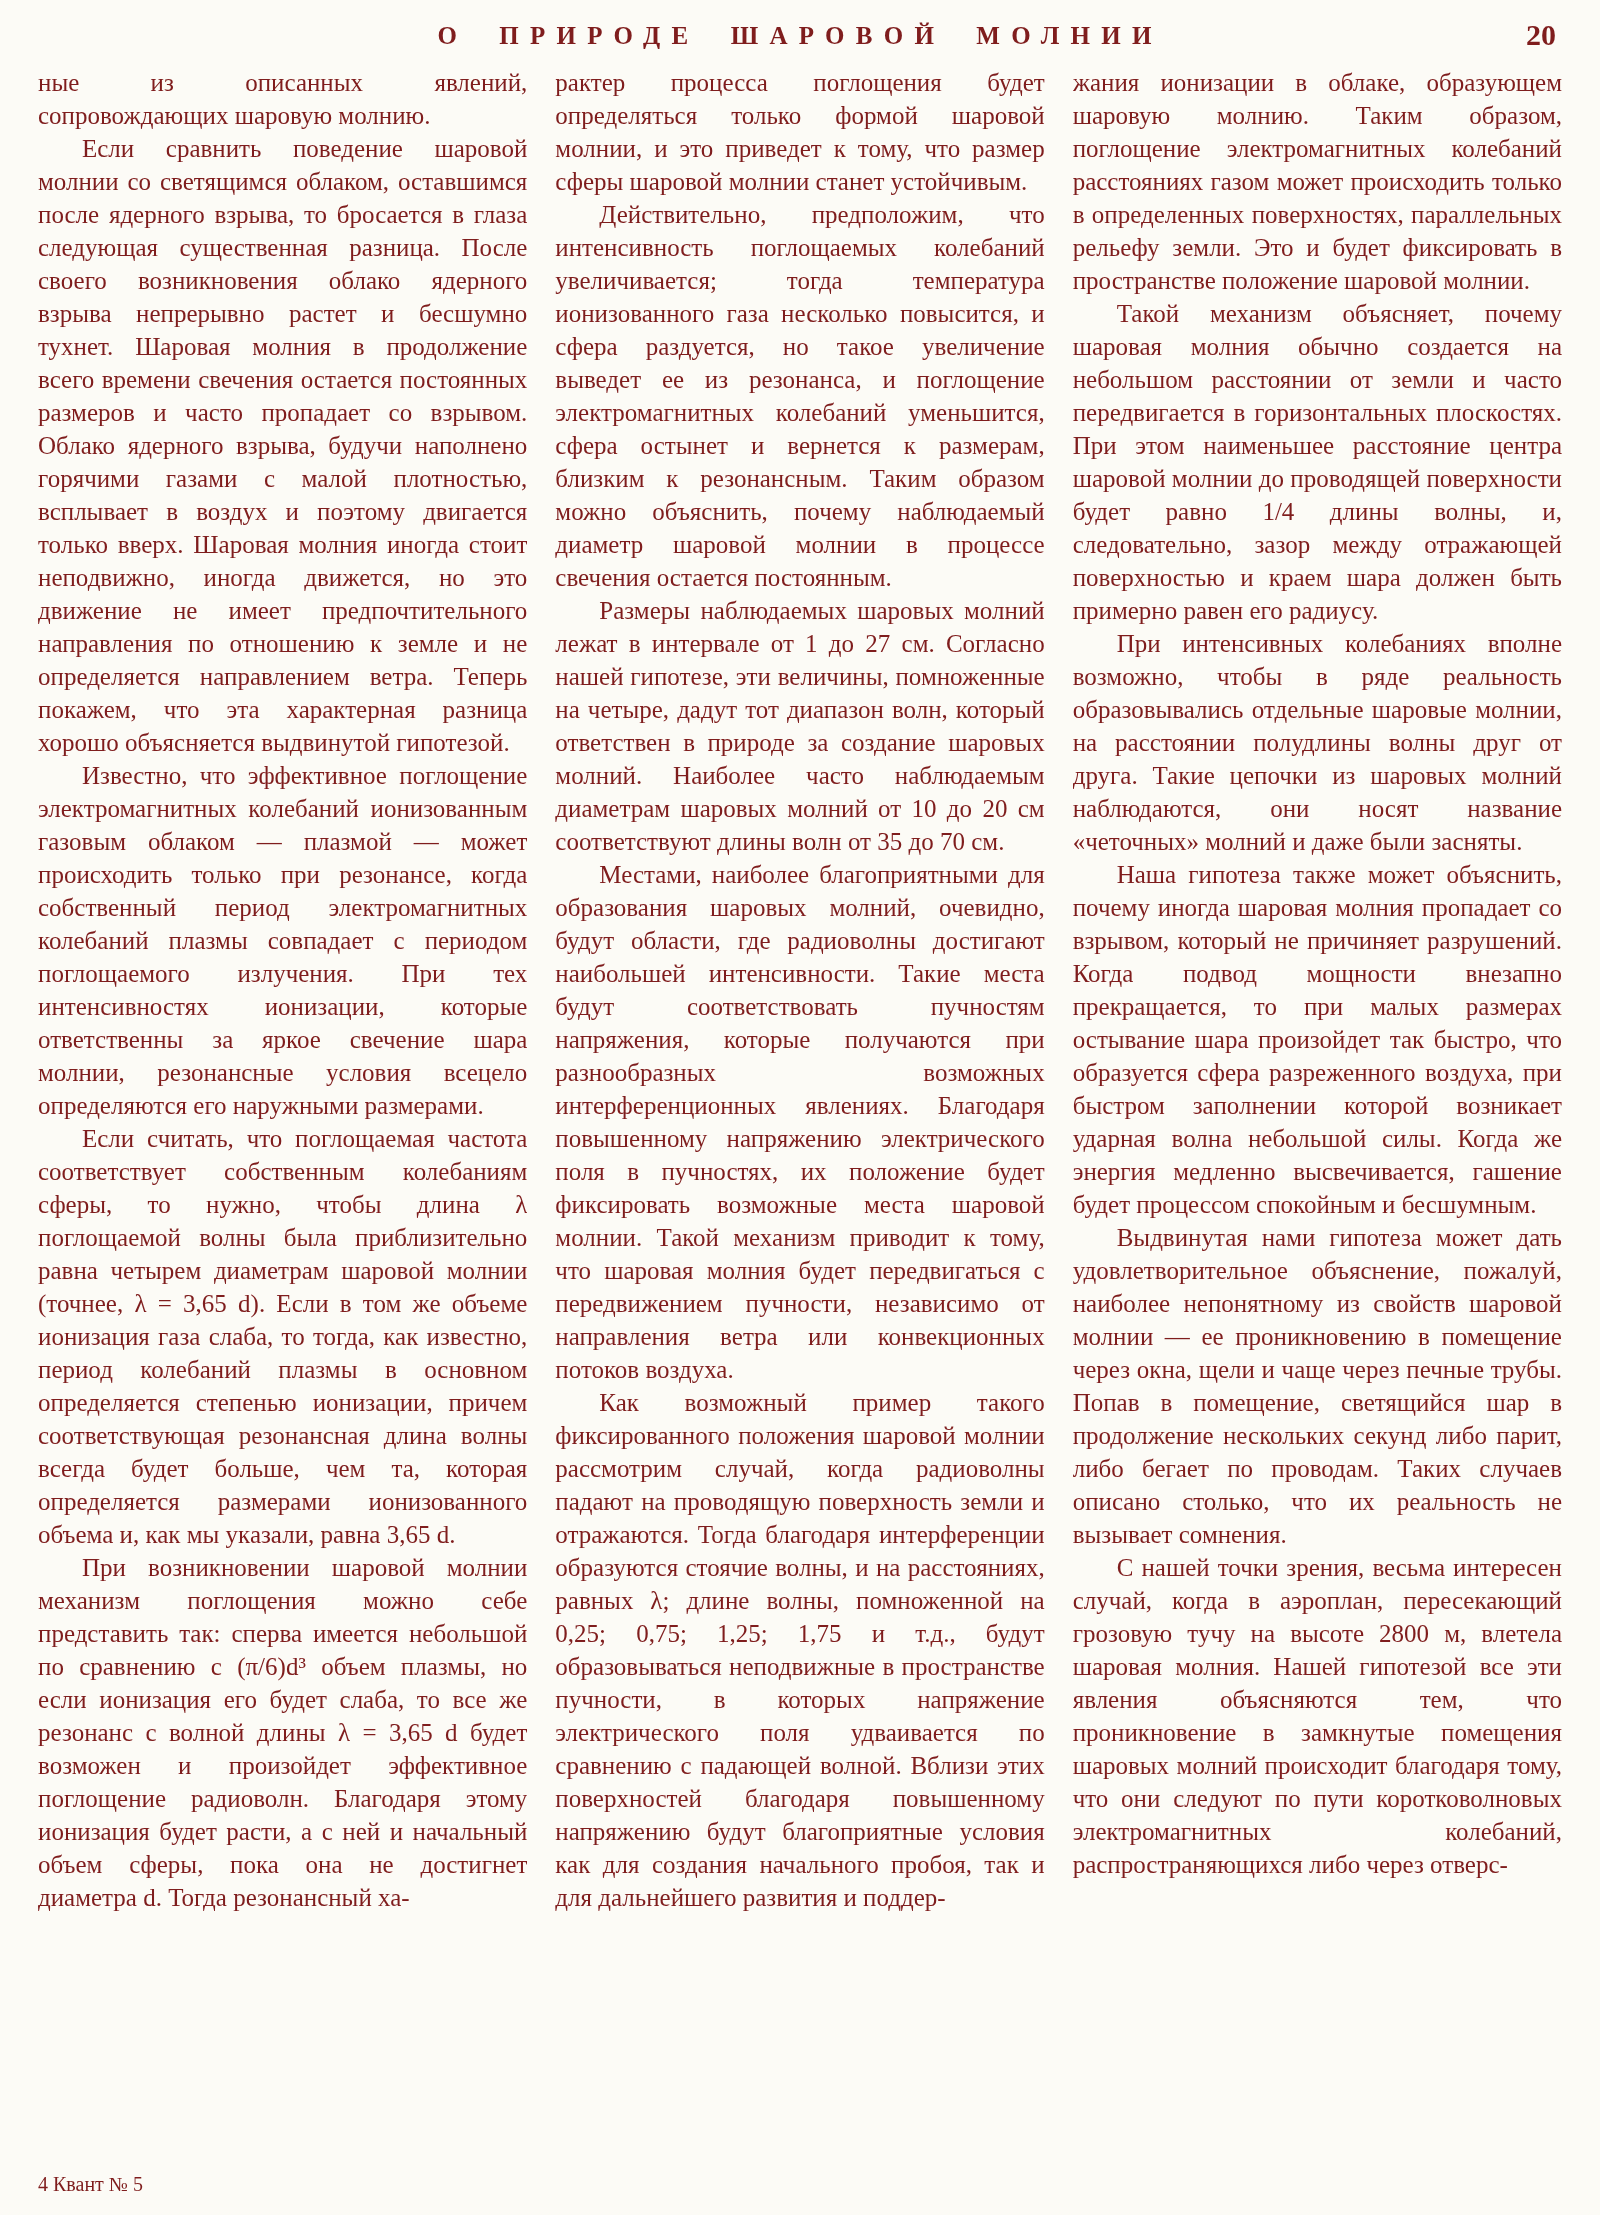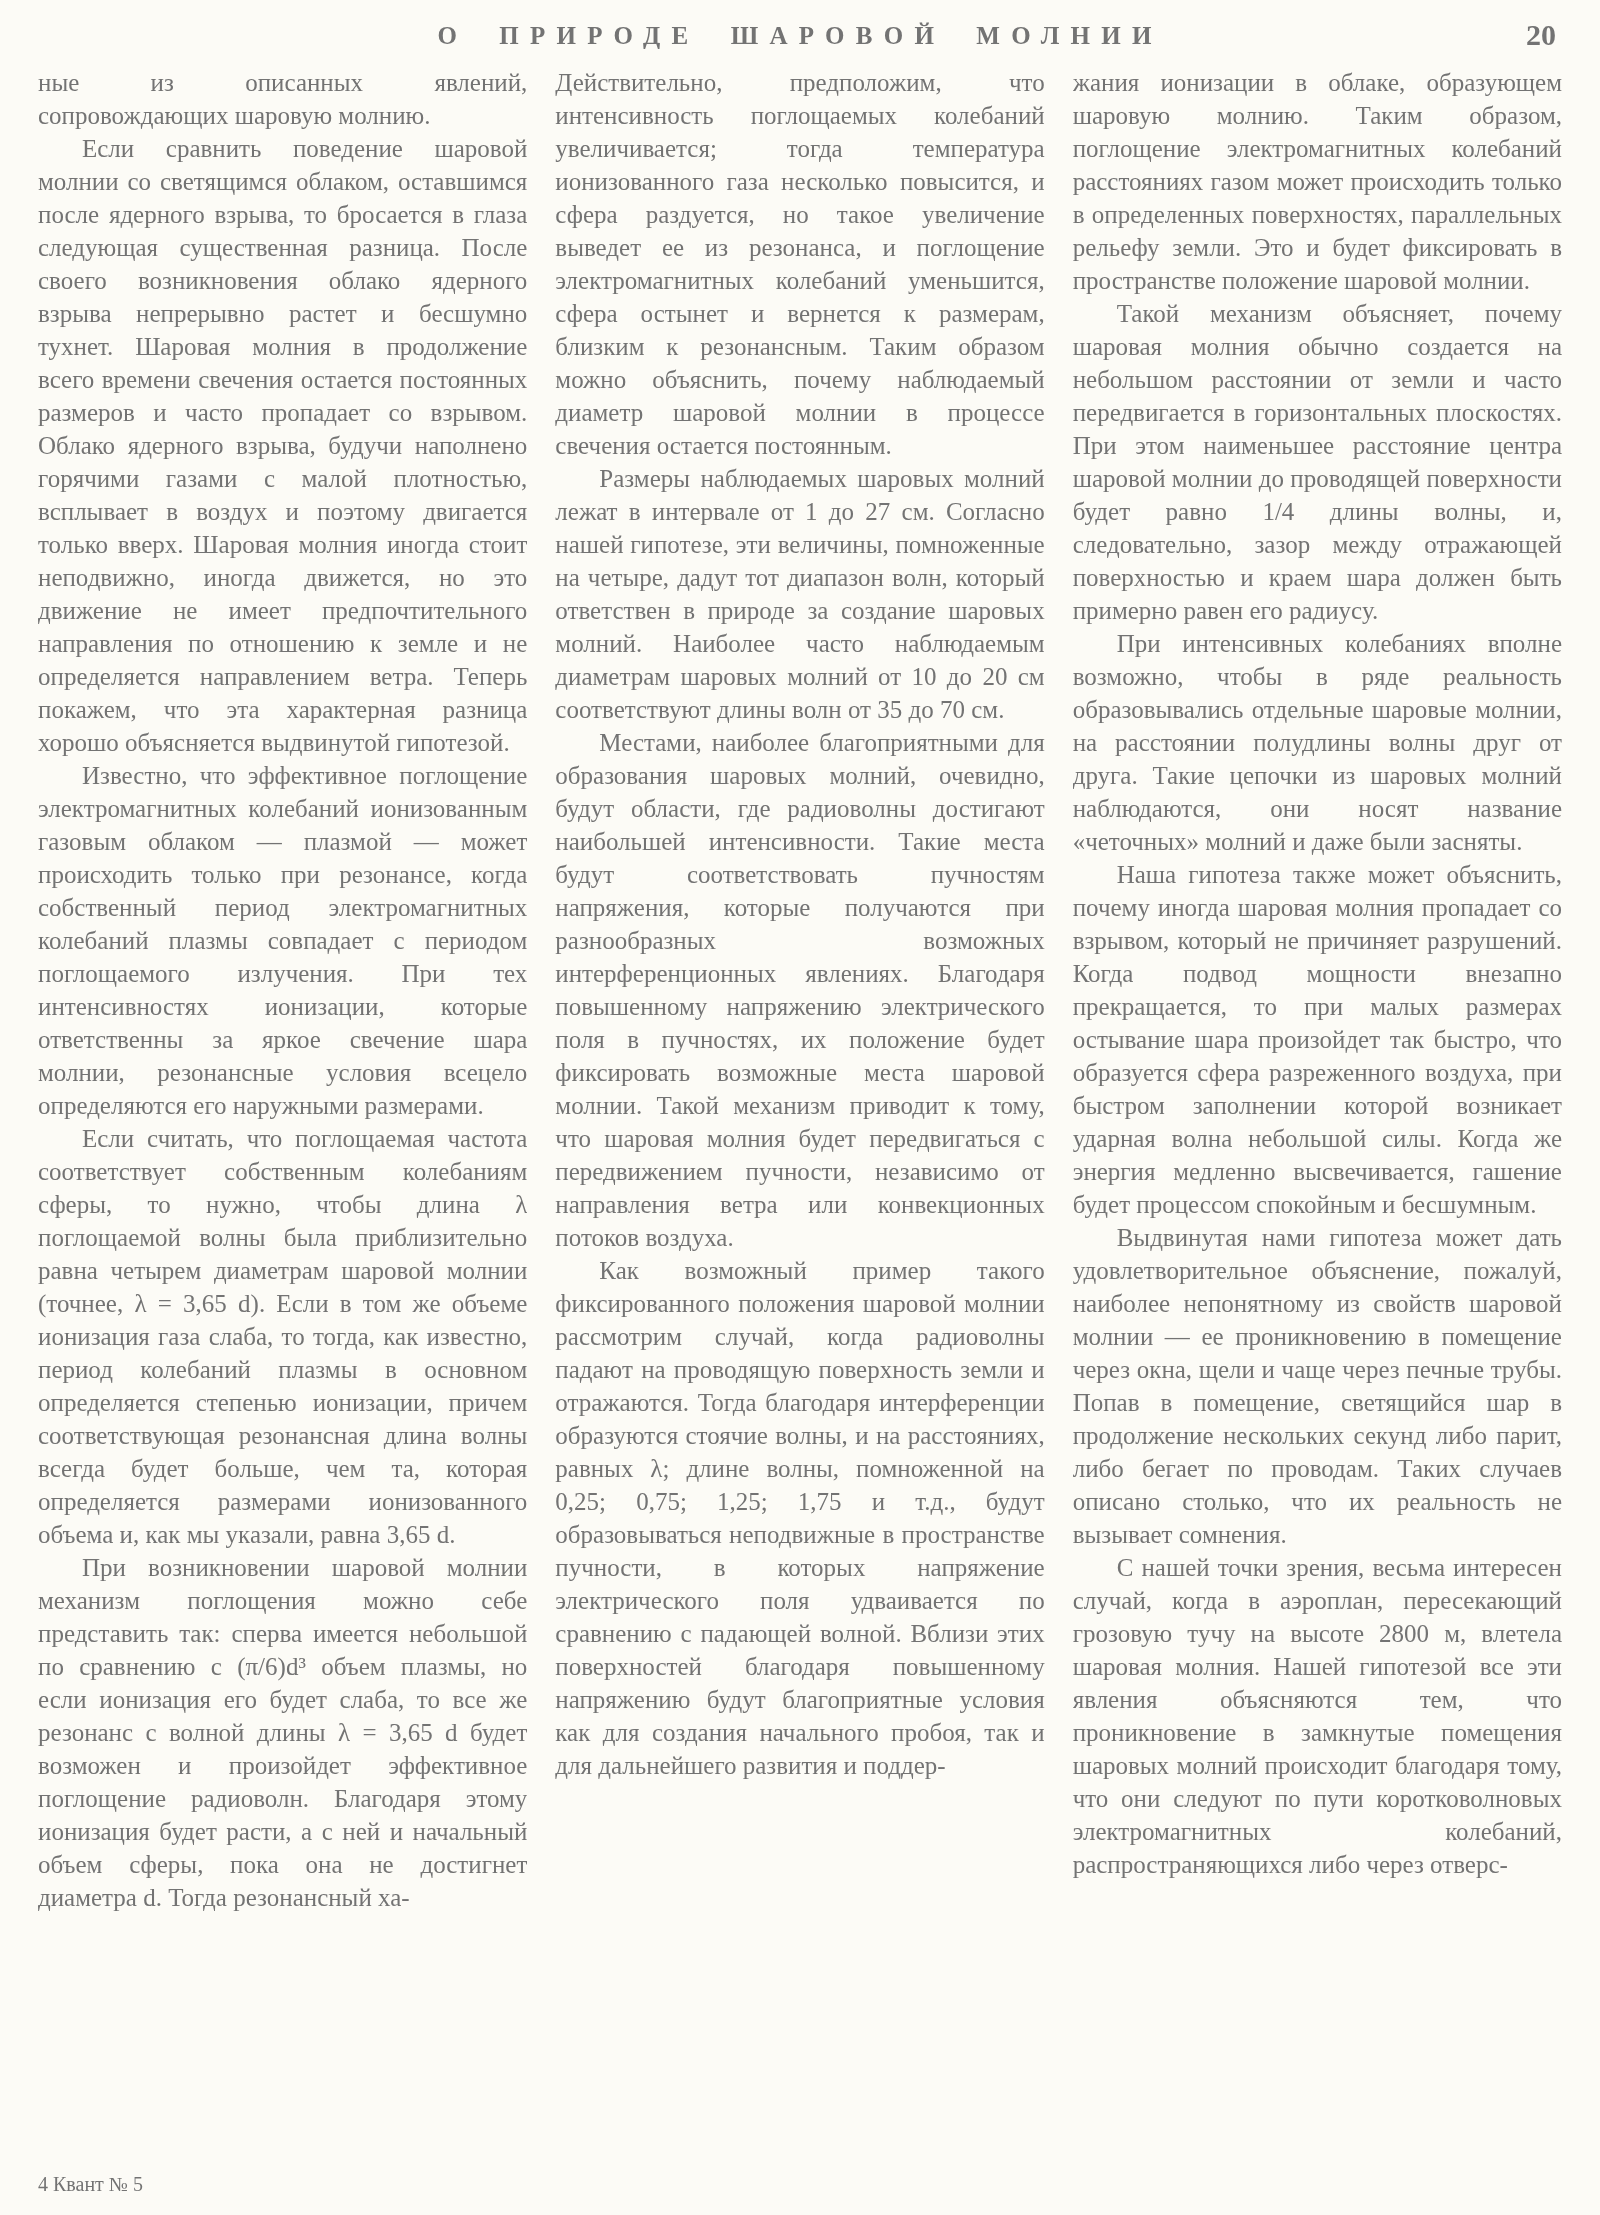--- a/index.html
+++ b/index.html
@@ -5,21 +5,21 @@
   html, body {
     margin: 0;
     padding: 0;
     background: #fcfbf6;
   }
   .page {
     position: relative;
     width: 1600px;
     height: 2215px;
     background: #fcfbf6;
-    color: #737373;
+    color: #7f1d1d;
     font-family: "Liberation Serif", "DejaVu Serif", serif;
     box-sizing: border-box;
     padding: 18px 38px 14px 38px;
     display: flex;
     flex-direction: column;
     overflow: hidden;
   }
   .page-header {
     position: relative;
     height: 44px;
@@ -89,20 +89,21 @@
 
   <div class="columns">
     <div class="col">
         <p>ные из описанных явлений, сопровождающих шаровую молнию.</p>
         <p>Если сравнить поведение шаровой молнии со светящимся облаком, оставшимся после ядерного взрыва, то бросается в глаза следующая существенная разница. После своего возникновения облако ядерного взрыва непрерывно растет и бесшумно тухнет. Шаровая молния в продолжение всего времени свечения остается постоянных размеров и часто пропадает со взрывом. Облако ядерного взрыва, будучи наполнено горячими газами с малой плотностью, всплывает в воздух и поэтому двигается только вверх. Шаровая молния иногда стоит неподвижно, иногда движется, но это движение не имеет предпочтительного направления по отношению к земле и не определяется направлением ветра. Теперь покажем, что эта характерная разница хорошо объясняется выдвинутой гипотезой.</p>
         <p>Известно, что эффективное поглощение электромагнитных колебаний ионизованным газовым облаком — плазмой — может происходить только при резонансе, когда собственный период электромагнитных колебаний плазмы совпадает с периодом поглощаемого излучения. При тех интенсивностях ионизации, которые ответственны за яркое свечение шара молнии, резонансные условия всецело определяются его наружными размерами.</p>
         <p>Если считать, что поглощаемая частота соответствует собственным колебаниям сферы, то нужно, чтобы длина λ поглощаемой волны была приблизительно равна четырем диаметрам шаровой молнии (точнее, λ = 3,65 d). Если в том же объеме ионизация газа слаба, то тогда, как известно, период колебаний плазмы в основном определяется степенью ионизации, причем соответствующая резонансная длина волны всегда будет больше, чем та, которая определяется размерами ионизованного объема и, как мы указали, равна 3,65 d.</p>
         <p>При возникновении шаровой молнии механизм поглощения можно себе представить так: сперва имеется небольшой по сравнению с (π/6)d³ объем плазмы, но если ионизация его будет слаба, то все же резонанс с волной длины λ = 3,65 d будет возможен и произойдет эффективное поглощение радиоволн. Благодаря этому ионизация будет расти, а с ней и начальный объем сферы, пока она не достигнет диаметра d. Тогда резонансный ха-</p>
       </div>
     <div class="col">
+        <p>рактер процесса поглощения будет определяться только формой шаровой молнии, и это приведет к тому, что размер сферы шаровой молнии станет устойчивым.</p>
         <p>Действительно, предположим, что интенсивность поглощаемых колебаний увеличивается; тогда температура ионизованного газа несколько повысится, и сфера раздуется, но такое увеличение выведет ее из резонанса, и поглощение электромагнитных колебаний уменьшится, сфера остынет и вернется к размерам, близким к резонансным. Таким образом можно объяснить, почему наблюдаемый диаметр шаровой молнии в процессе свечения остается постоянным.</p>
         <p>Размеры наблюдаемых шаровых молний лежат в интервале от 1 до 27 см. Согласно нашей гипотезе, эти величины, помноженные на четыре, дадут тот диапазон волн, который ответствен в природе за создание шаровых молний. Наиболее часто наблюдаемым диаметрам шаровых молний от 10 до 20 см соответствуют длины волн от 35 до 70 см.</p>
         <p>Местами, наиболее благоприятными для образования шаровых молний, очевидно, будут области, где радиоволны достигают наибольшей интенсивности. Такие места будут соответствовать пучностям напряжения, которые получаются при разнообразных возможных интерференционных явлениях. Благодаря повышенному напряжению электрического поля в пучностях, их положение будет фиксировать возможные места шаровой молнии. Такой механизм приводит к тому, что шаровая молния будет передвигаться с передвижением пучности, независимо от направления ветра или конвекционных потоков воздуха.</p>
         <p>Как возможный пример такого фиксированного положения шаровой молнии рассмотрим случай, когда радиоволны падают на проводящую поверхность земли и отражаются. Тогда благодаря интерференции образуются стоячие волны, и на расстояниях, равных λ; длине волны, помноженной на 0,25; 0,75; 1,25; 1,75 и т.д., будут образовываться неподвижные в пространстве пучности, в которых напряжение электрического поля удваивается по сравнению с падающей волной. Вблизи этих поверхностей благодаря повышенному напряжению будут благоприятные условия как для создания начального пробоя, так и для дальнейшего развития и поддер-</p>
       </div>
     <div class="col">
         <p>жания ионизации в облаке, образующем шаровую молнию. Таким образом, поглощение электромагнитных колебаний расстояниях газом может происходить только в определенных поверхностях, параллельных рельефу земли. Это и будет фиксировать в пространстве положение шаровой молнии.</p>
         <p>Такой механизм объясняет, почему шаровая молния обычно создается на небольшом расстоянии от земли и часто передвигается в горизонтальных плоскостях. При этом наименьшее расстояние центра шаровой молнии до проводящей поверхности будет равно 1/4 длины волны, и, следовательно, зазор между отражающей поверхностью и краем шара должен быть примерно равен его радиусу.</p>
         <p>При интенсивных колебаниях вполне возможно, чтобы в ряде реальность образовывались отдельные шаровые молнии, на расстоянии полудлины волны друг от друга. Такие цепочки из шаровых молний наблюдаются, они носят название «четочных» молний и даже были засняты.</p>
         <p>Наша гипотеза также может объяснить, почему иногда шаровая молния пропадает со взрывом, который не причиняет разрушений. Когда подвод мощности внезапно прекращается, то при малых размерах остывание шара произойдет так быстро, что образуется сфера разреженного воздуха, при быстром заполнении которой возникает ударная волна небольшой силы. Когда же энергия медленно высвечивается, гашение будет процессом спокойным и бесшумным.</p>

